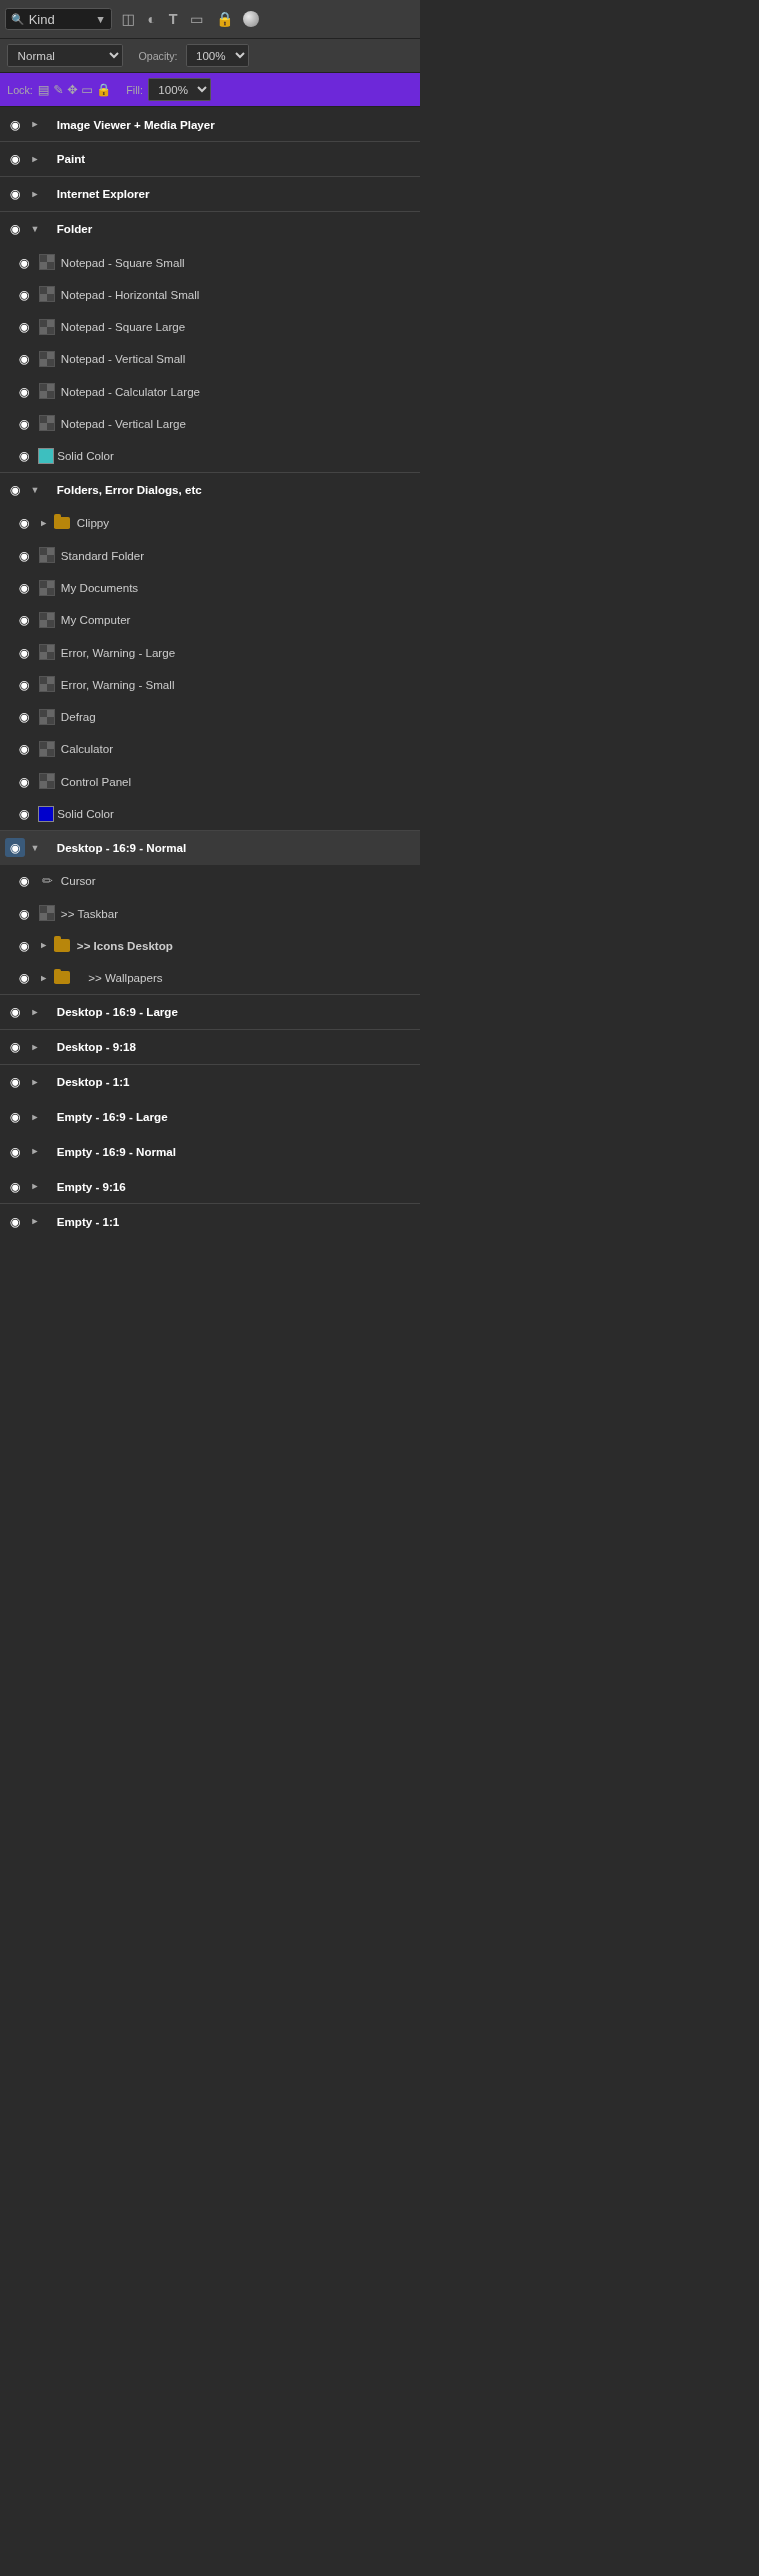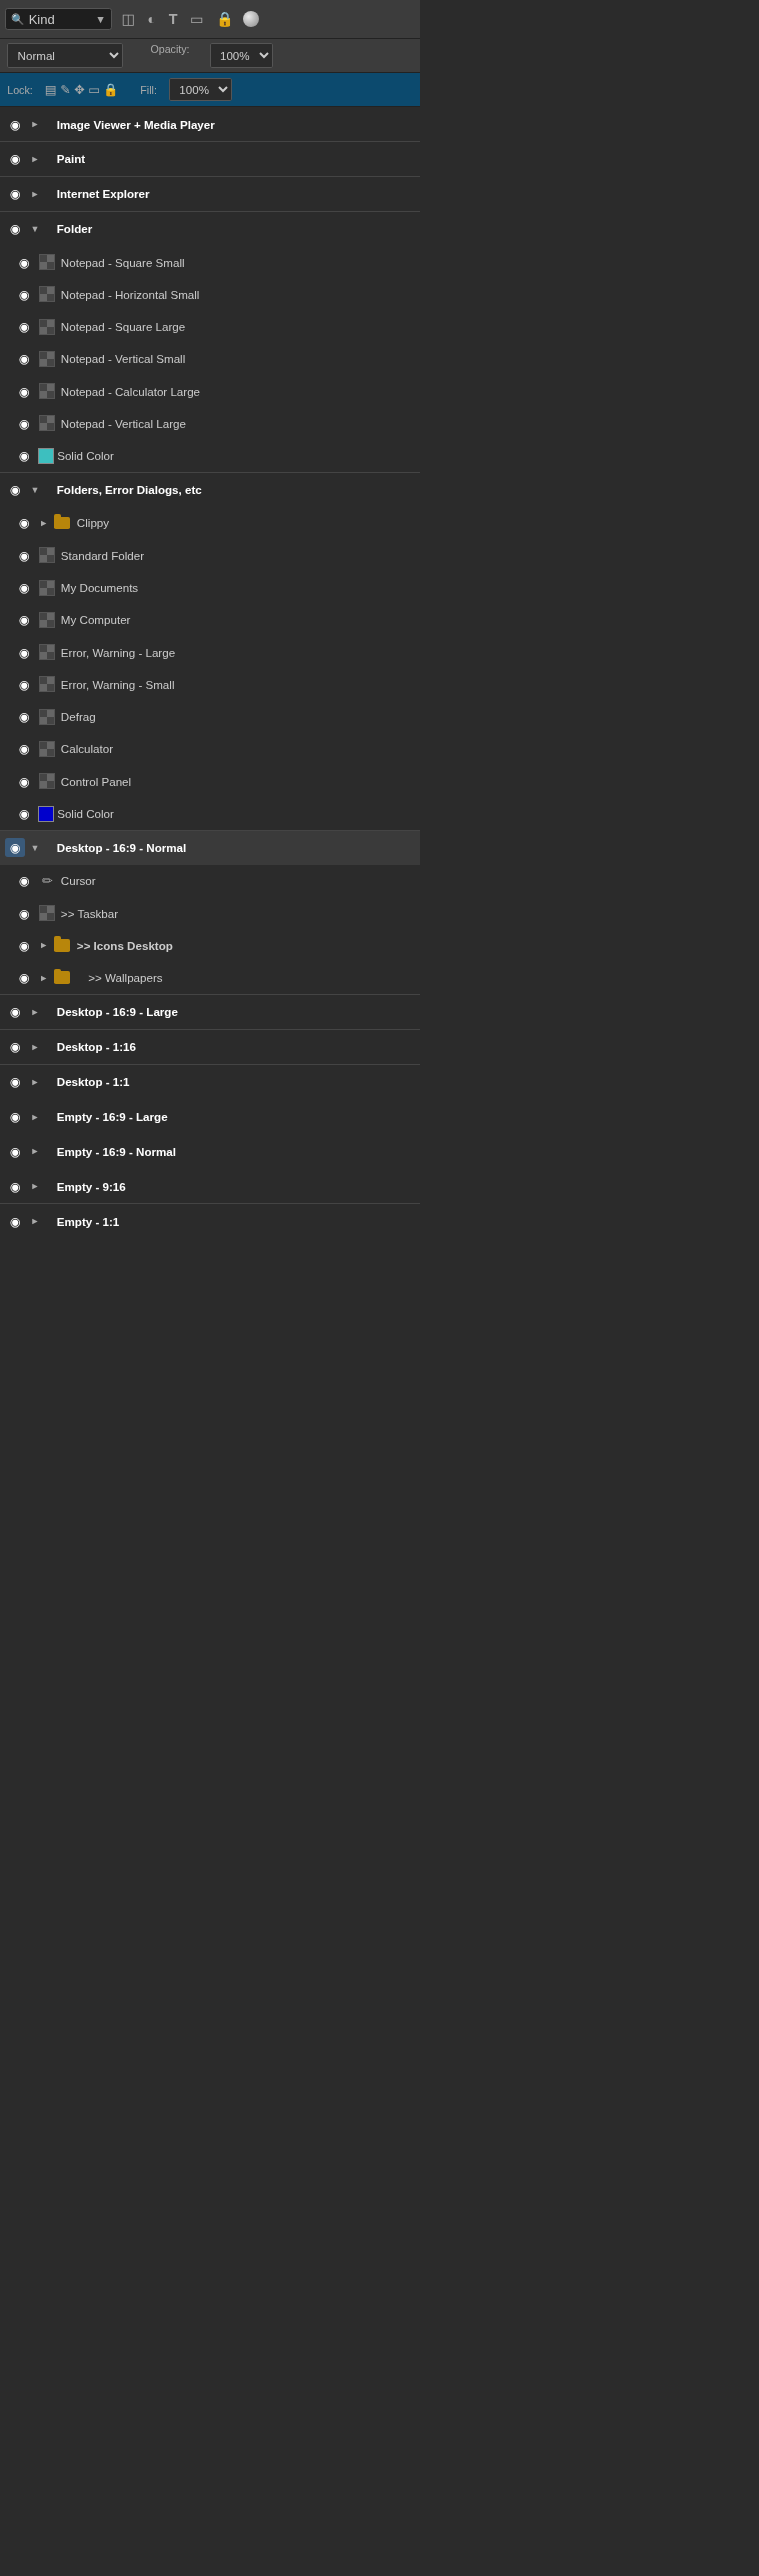--- a/index.html
+++ b/index.html
@@ -53,23 +53,24 @@
       width: 16px;
       height: 16px;
       border-radius: 50%;
       background: radial-gradient(circle at 35% 35%, #e8e8e8, #888);
       display: inline-block;
     }
 
     
     .toolbar2 {
       display: flex;
+      align-items: center;
       background: #3c3c3c;
       padding: 3.6px 7.2px;
-      gap: 20px;
+      gap: 8px;
       border-bottom: 0.9px solid #222;
       height: 34px;
     }
     .mode-select {
       background: #2b2b2b;
       border: 0.9px solid #555;
       color: #ccc;
       padding: 2.7px 5.4px;
       font-size: 11.6px;
       border-radius: 1.8px;
@@ -85,23 +86,23 @@
       font-size: 11.6px;
       border-radius: 1.8px;
       width: 63px;
       cursor: pointer;
     }
 
     
     .toolbar3 {
       display: flex;
       align-items: center;
-      background: #0c4a6e;
+      background: #6d28d9;
       padding: 3.6px 7.2px;
-      gap: 12px;
+      gap: 5px;
       border-bottom: 0.9px solid #222;
       height: 34px;
     }
     .lock-label { color: #aaa; font-size: 10.7px; }
     .lock-icons { display: flex; gap: 3.6px; align-items: center; }
     .lock-icon { color: #aaa; font-size: 12.5px; cursor: pointer; }
     .fill-label { color: #aaa; font-size: 10.7px; margin-left: 9px; }
     .fill-select {
       background: #2b2b2b;
       border: 0.9px solid #555;
@@ -597,21 +598,21 @@
       <div class="chevron">►</div>
       <span class="group-label">Desktop - 16:9 - Large</span>
     </div>
   </div>
   <div class="divider"></div>
 
   <div class="layer-group">
     <div class="group-header">
       <div class="eye-icon active">◉</div>
       <div class="chevron">►</div>
-      <span class="group-label">Desktop - 1:16</span>
+      <span class="group-label">Desktop - 9:18</span>
     </div>
   </div>
   <div class="divider"></div>
 
   <div class="layer-group">
     <div class="group-header">
       <div class="eye-icon active">◉</div>
       <div class="chevron">►</div>
       <span class="group-label">Desktop - 1:1</span>
     </div>

